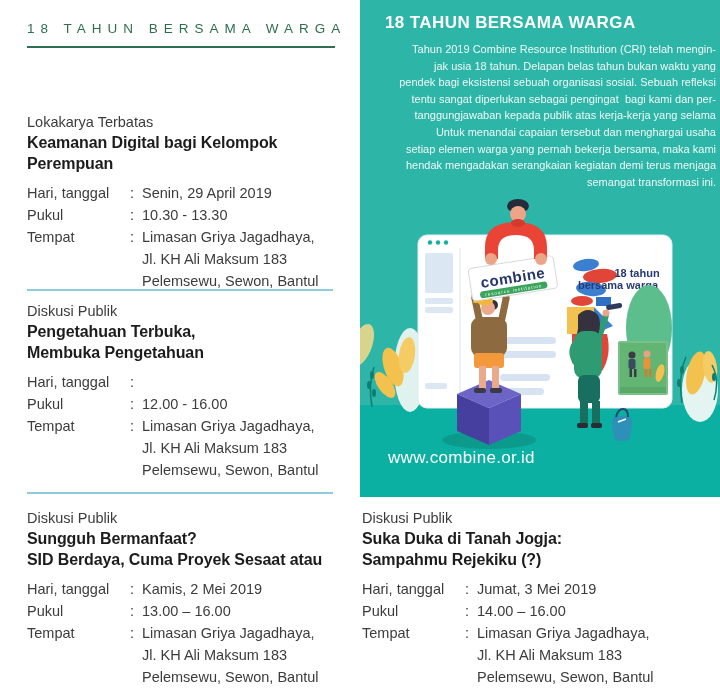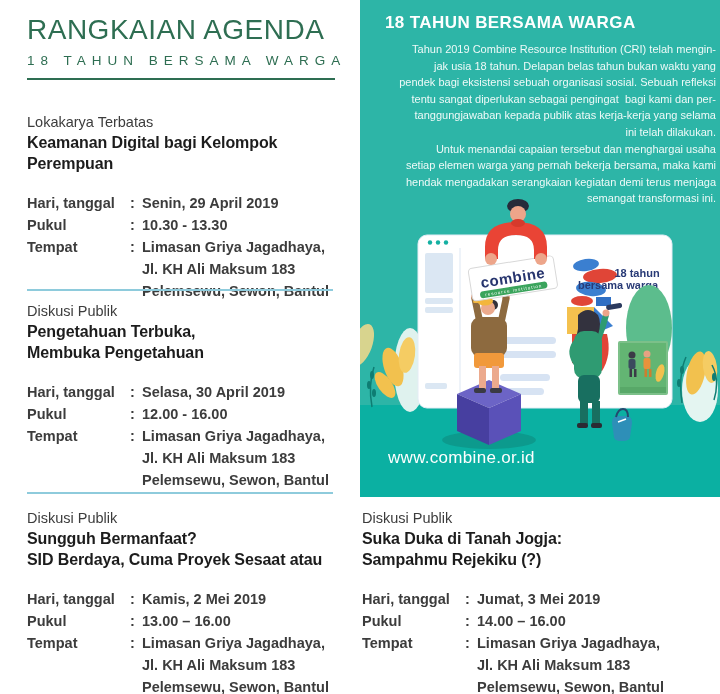--- a/index.html
+++ b/index.html
@@ -23,41 +23,40 @@
   .subtitle{font-size:13.5px;letter-spacing:6px;color:var(--green);margin-top:7px;}
   .rule{width:308px;border-top:2px solid var(--green);margin-top:10px;}
 
   .event{position:absolute;width:332px;}
   .e1{left:27px;top:112px;}
   .e2{left:27px;top:301px;}
   .e3{left:27px;top:508px;}
   .e4{left:362px;top:508px;}
   .cat{font-size:14.5px;color:var(--txt);line-height:21px;}
   .etitle{font-size:16px;font-weight:700;color:var(--tblack);line-height:20.5px;letter-spacing:-0.1px;}
-  .rows{margin-top:18px;font-weight:bold;}
+  .rows{margin-top:8px;}
   .row{display:grid;grid-template-columns:103px 12px 1fr;font-size:14.5px;color:var(--txt);line-height:22px;}
 
   .divider{position:absolute;left:27px;width:306px;border-top:2px solid var(--divider);}
   .d1{top:289px;}
   .d2{top:492px;}
 
   .panel{position:absolute;left:360px;top:0;width:360px;height:497px;background:var(--teal);}
   .panel-heading{position:absolute;left:25px;top:13px;font-size:17px;font-weight:700;color:#ffffff;letter-spacing:0.4px;}
   .paras{position:absolute;left:24px;top:41px;width:332px;text-align:right;}
   .pline{font-size:11px;line-height:16.6px;color:#eefaf8;white-space:pre;}
   .indent{padding-left:26px;}
   .url{position:absolute;left:28px;top:448px;font-size:17px;color:#fdfefe;letter-spacing:0.3px;z-index:3;}
   svg.illus{position:absolute;left:0;top:195px;z-index:1;}
   svg text{font-family:"Liberation Sans", sans-serif;}
 </style>
 </head>
 <body>
 
 <div class="header">
-  <div class="title">RANGKAIAN AGENDA</div>
   <div class="subtitle">18 TAHUN BERSAMA WARGA</div>
   <div class="rule"></div>
 </div>
 
 <div class="event e1">
   <div class="cat">Lokakarya Terbatas</div>
   <div class="etitle">Keamanan Digital bagi Kelompok</div>
   <div class="etitle">Perempuan</div>
   <div class="rows">
     <div class="row">
@@ -91,21 +90,20 @@
 <div class="divider d1"></div>
 
 <div class="event e2">
   <div class="cat">Diskusi Publik</div>
   <div class="etitle">Pengetahuan Terbuka,</div>
   <div class="etitle">Membuka Pengetahuan</div>
   <div class="rows">
     <div class="row">
       <span>Hari, tanggal</span>
       <span>:</span>
-      <span>Selasa, 30 April 2019</span>
     </div>
     <div class="row">
       <span>Pukul</span>
       <span>:</span>
       <span>12.00 - 16.00</span>
     </div>
     <div class="row">
       <span>Tempat</span>
       <span>:</span>
       <span>Limasan Griya Jagadhaya,</span>
@@ -193,21 +191,20 @@
 
 <div class="panel">
   <div class="panel-heading">18 TAHUN BERSAMA WARGA</div>
 
   <div class="paras">
     <div class="pline indent">Tahun 2019 Combine Resource Institution (CRI) telah mengin-</div>
     <div class="pline">jak usia 18 tahun. Delapan belas tahun bukan waktu yang</div>
     <div class="pline">pendek bagi eksistensi sebuah organisasi sosial. Sebuah refleksi</div>
     <div class="pline">tentu sangat diperlukan sebagai pengingat  bagi kami dan per-</div>
     <div class="pline">tanggungjawaban kepada publik atas kerja-kerja yang selama</div>
-    <div class="pline">ini telah dilakukan.</div>
     <div class="pline indent">Untuk menandai capaian tersebut dan menghargai usaha</div>
     <div class="pline">setiap elemen warga yang pernah bekerja bersama, maka kami</div>
     <div class="pline">hendak mengadakan serangkaian kegiatan demi terus menjaga</div>
     <div class="pline">semangat transformasi ini.</div>
   </div>
 
   <svg class="illus" width="360" height="302" viewBox="0 0 360 302">
 
     <rect x="0" y="210" width="360" height="92" fill="#0bb0a2"></rect>
 

